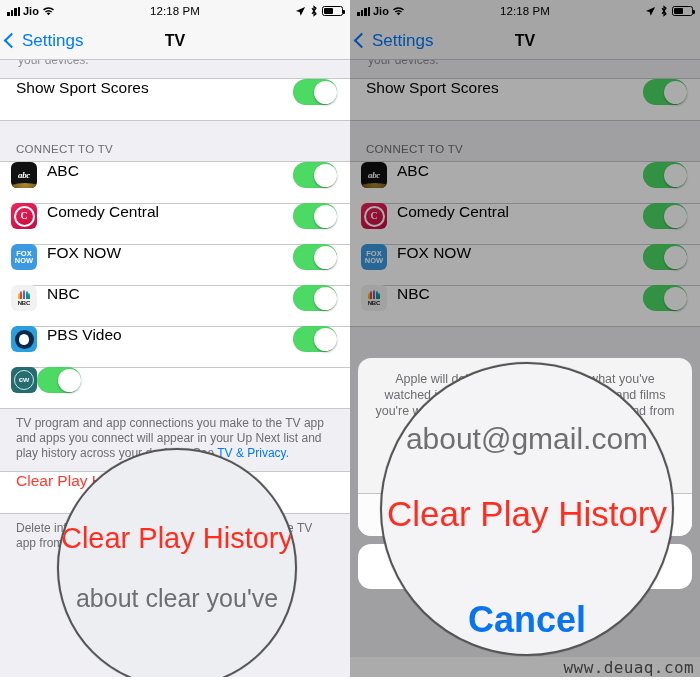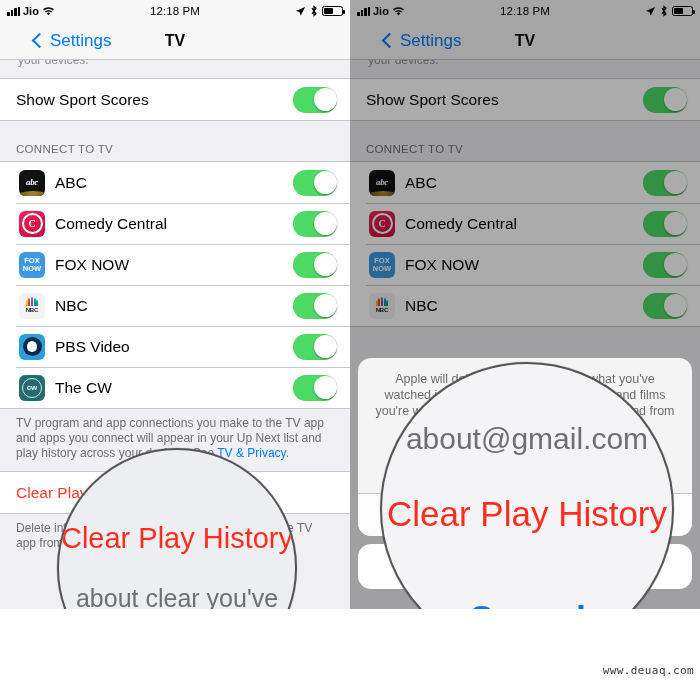--- a/index.html
+++ b/index.html
@@ -5,21 +5,21 @@
   html,body{margin:0;padding:0;}
   body{
     width:700px;height:681px;
     font-family:"Liberation Sans",sans-serif;
     background:#ffffff;
     overflow:hidden;
     -webkit-font-smoothing:antialiased;
   }
   .stage{position:relative;width:700px;height:681px;}
 
-  .panel{position:absolute;top:0;width:350px;height:609px;overflow:hidden;background:#ffffff;}
+  .panel{position:absolute;top:0;width:350px;height:677px;overflow:hidden;background:#ffffff;}
   .panel-left{left:0;}
   .panel-right{left:350px;}
 
   
   .statusbar{
     position:relative;height:22px;background:#f7f7f7;
     display:flex;align-items:center;padding:0 7px;font-size:11px;font-weight:bold;color:#000;
   }
   .sb-left{display:flex;align-items:center;gap:3px;}
   .sb-center{position:absolute;left:0;right:0;text-align:center;font-size:11.5px;font-weight:normal;letter-spacing:.1px;}
@@ -29,35 +29,35 @@
   .bars i:nth-child(1){height:3.5px;}
   .bars i:nth-child(2){height:5.5px;}
   .bars i:nth-child(3){height:7.5px;}
   .bars i:nth-child(4){height:9px;}
   .carrier{font-size:11px;font-weight:bold;}
   .batt{width:21px;height:10px;border:1.2px solid #000;border-radius:2.5px;position:relative;padding:1px;box-sizing:border-box;}
   .batt::after{content:"";position:absolute;right:-3px;top:3px;width:1.6px;height:4px;background:#000;border-radius:0 1px 1px 0;}
   .batt i{display:block;height:100%;width:52%;background:#000;border-radius:1px;}
 
   
-  .navbar{position:relative;height:37px;background:#f7f7f7;border-bottom:.5px solid #c8c7cc;display:flex;align-items:center;padding-left:28px;}
+  .navbar{position:relative;height:37px;background:#f7f7f7;border-bottom:.5px solid #c8c7cc;display:flex;align-items:center;}
   .nav-back{display:flex;align-items:center;color:#007aff;font-size:17px;padding-left:6px;cursor:pointer;}
   .chev{display:inline-block;width:9px;height:9px;border-left:2.4px solid #007aff;border-bottom:2.4px solid #007aff;transform:rotate(45deg);margin-right:5px;}
   .nav-title{position:absolute;left:0;right:0;text-align:center;font-size:16px;font-weight:bold;color:#000;}
 
   
   .table{background:#efeff4;}
   .partial-top{height:18px;background:#efeff4;position:relative;overflow:hidden;}
   .partial-top span{position:absolute;top:-7px;left:18px;font-size:12px;color:#8e8e93;}
   .cell{
-    background:#fff;height:41px;display:flex;align-items:center;
+    background:#fff;height:41px;display:flex;align-items:flex-start;
     padding-left:16px;padding-right:13px;position:relative;
   }
   .cell + .cell::before{content:"";position:absolute;left:16px;right:0;top:0;height:.5px;background:#c8c7cc;}
-  .cell.with-icon{padding-left:19px;}
+  .cell.with-icon{padding-left:11px;}
   .cell-label{font-size:15.5px;color:#000;flex:1;}
   .cell-label.indent{margin-left:10px;}
   .sep-top{border-top:.5px solid #c8c7cc;}
   .sep-bot{border-bottom:.5px solid #c8c7cc;}
 
   .hdr{font-size:11.5px;color:#6d6d72;letter-spacing:.3px;padding:22px 0 6px 16px;background:#efeff4;}
 
   
   .toggle{width:44px;height:26px;border-radius:13px;background:#4cd964;position:relative;flex:none;box-shadow:inset 0 0 0 .5px rgba(0,0,0,.04);}
   .toggle i{position:absolute;top:1.5px;left:20.5px;width:23px;height:23px;border-radius:50%;background:#fff;box-shadow:0 1px 2px rgba(0,0,0,.35);}
@@ -108,21 +108,21 @@
   .mag-inner{position:absolute;inset:0;}
   .mag-line{
     position:absolute;left:0;right:0;text-align:center;white-space:nowrap;
   }
   .mag-red{color:#ff2d20;}
   .mag-grey{color:#6f6f72;}
   .mag-blue{color:#0a74f0;}
 
   .watermark{
     position:absolute;right:6px;bottom:4px;z-index:30;
-    font-family:"DejaVu Sans Mono",monospace;font-size:11px;color:#3a3a3a;letter-spacing:.4px;
+    font-family:"DejaVu Sans Mono",monospace;font-size:16px;color:#3a3a3a;letter-spacing:.4px;
   }
 </style>
 </head>
 <body>
 
 <div class="stage">
 
   <div class="panel panel-left">
 
     <div class="statusbar">
@@ -235,21 +235,20 @@
         <span class="cell-label indent">PBS Video</span>
         <span class="toggle">
             <i></i>
           </span>
       </div>
 
       <div class="cell with-icon sep-bot">
         <span class="appicon ic-cw">
             <span>cw</span>
           </span>
-        <span class="cell-label indent">The CW</span>
         <span class="toggle">
             <i></i>
           </span>
       </div>
 
       <div class="footer">
         <span>TV program and app connections you make to the TV app and apps you connect will appear in your Up Next list and play history across your devices. See </span><a href="#">TV &amp; Privacy</a><span>.</span>
       </div>
 
       <div class="cell sep-top sep-bot">

